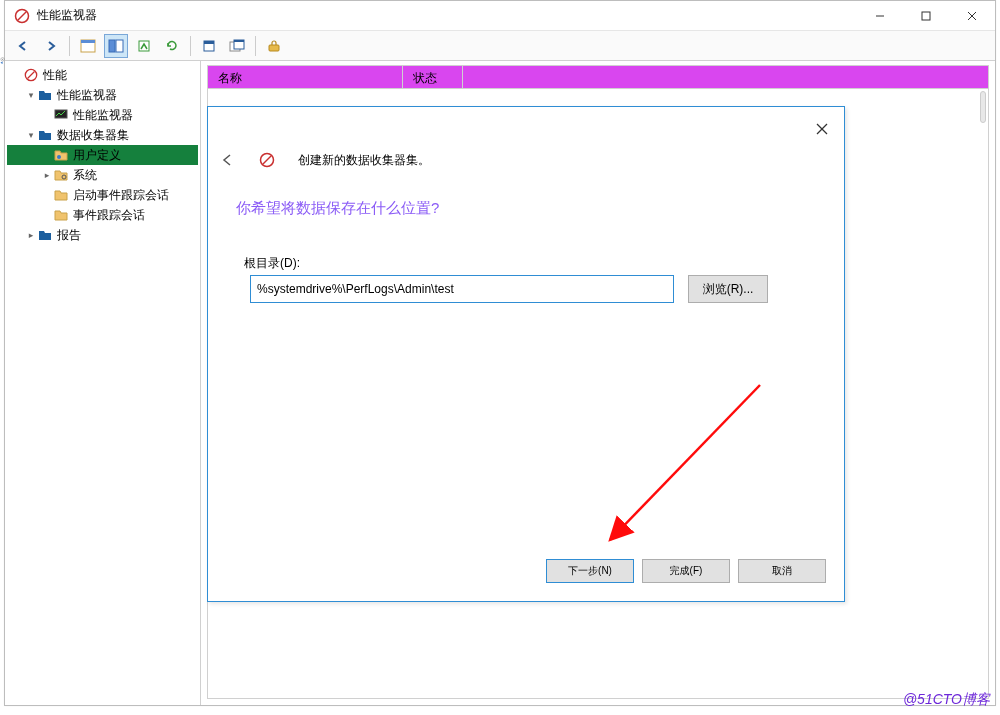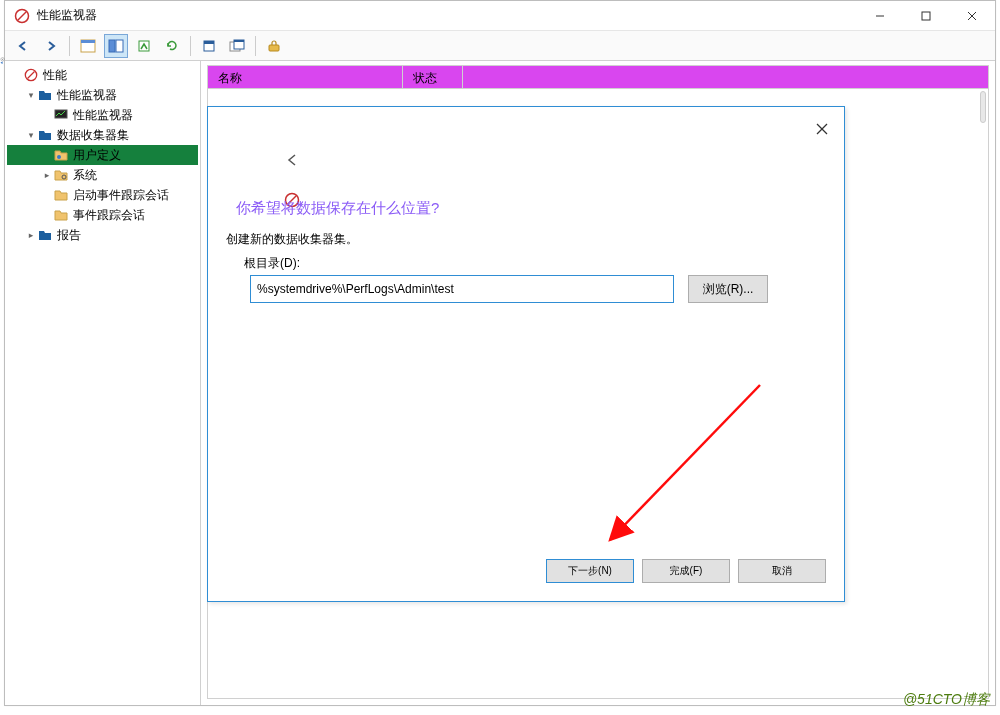--- a/index.html
+++ b/index.html
@@ -26,32 +26,32 @@
   .tree-row .ticon { width:16px; height:16px; margin-right:4px; display:flex; align-items:center; justify-content:center;}
   .tree-row.sel { background:#15803d; }
   .indent1 { padding-left:18px; } .indent2 { padding-left:34px; }
   .main { flex:1; display:flex; flex-direction:column; position:relative;}
   .list-header { height:24px; border:1px solid #d0d0d0; margin:4px 6px 0 6px; display:flex; background:#d946ef;}
   .col { border-right:1px solid #d0d0d0; padding:4px 10px; }
   .list-body { flex:1; border:1px solid #d0d0d0; border-top:none; margin:0 6px 6px 6px; background:#fff; position:relative;}
   
   .dialog { position:absolute; left:207px; top:106px; width:638px; height:496px; background:#fff; border:1px solid #2f8dd4; box-shadow: 2px 2px 4px rgba(0,0,0,.1);}
   .dialog-close { position:absolute; right:10px; top:10px; width:24px; height:24px; display:flex; align-items:center; justify-content:center; font-size:16px;}
-  .dlg-header { position:absolute; left:18px; top:44px; display:flex; align-items:center; gap:23px;flex-direction:column;}
+  .dlg-header { position:absolute; left:10px; top:44px; display:flex; align-items:center; gap:23px;}
   .dlg-back { width:18px; height:18px; display:flex; align-items:center; justify-content:center; color:#555;}
   .dlg-heading { position:absolute; left:28px; top:92px; font-size:15px; color:#8b5cf6; font-weight:400;}
   .dlg-label { position:absolute; left:36px; top:148px; font-size:12px;}
   .dlg-input { position:absolute; left:42px; top:168px; width:424px; height:28px; border:1px solid #2f8dd4; padding:0 6px; font-size:12px; outline:none;}
   .dlg-browse { position:absolute; left:480px; top:168px; width:80px; height:28px; border:1px solid #adadad; background:#e1e1e1; font-size:12px;}
   .dlg-buttons { position:absolute; right:18px; bottom:18px; display:flex; gap:8px;}
   .dlg-btn { width:88px; height:24px; border:1px solid #adadad; background:#e1e1e1; font-size:10px;}
   .dlg-btn.primary { border:1px solid #2f8dd4; }
   .vscroll { width:6px; height:32px; background:#e8e8e8; border:1px solid #ccc; border-radius:3px;}
   .arrow-svg { position:absolute; pointer-events:none; }
-  .watermark { position:absolute; right:10px; bottom:6px; color:#4d7c0f; font-size:14px; font-style:italic;}
+  .watermark { position:absolute; right:10px; bottom:6px; color:#6d28d9; font-size:14px; font-style:italic;}
   .leftbar { position:absolute; left:0; top:56px; width:6px; height:10px; }
   svg { display:block; }
 </style>
 </head>
 <body>
 
 <div class="window">
 
   <div class="titlebar">
     <span class="icon">

